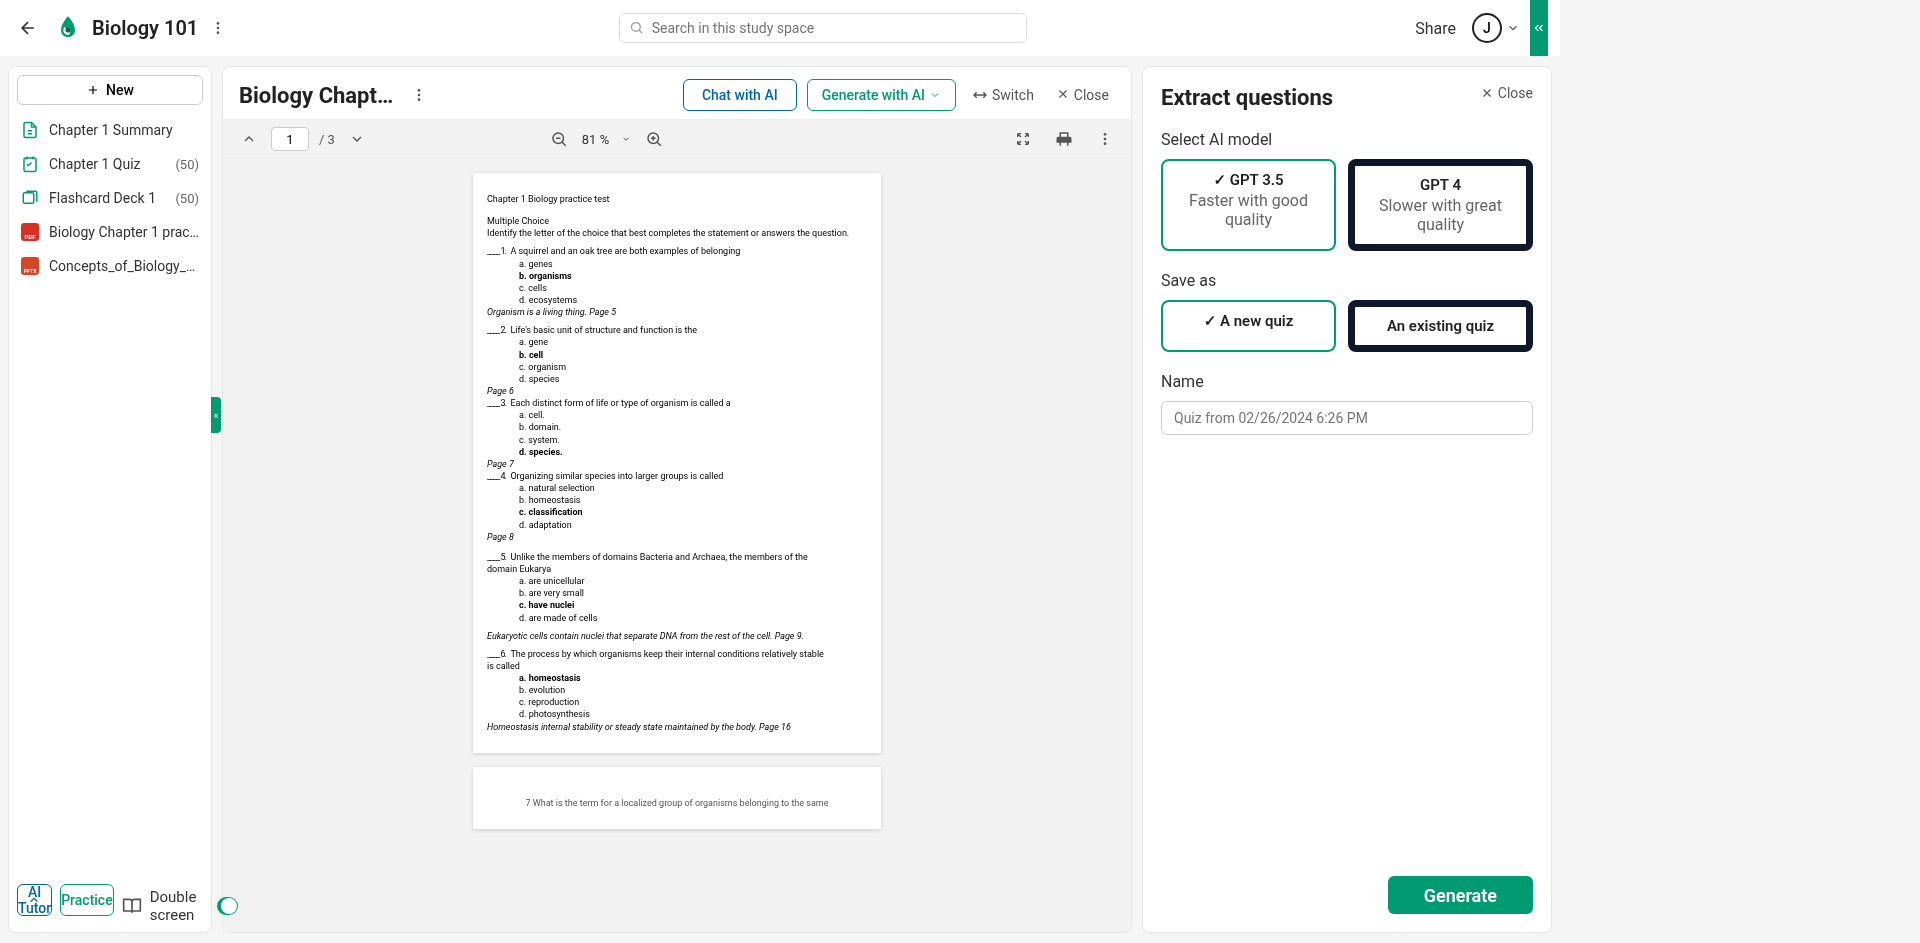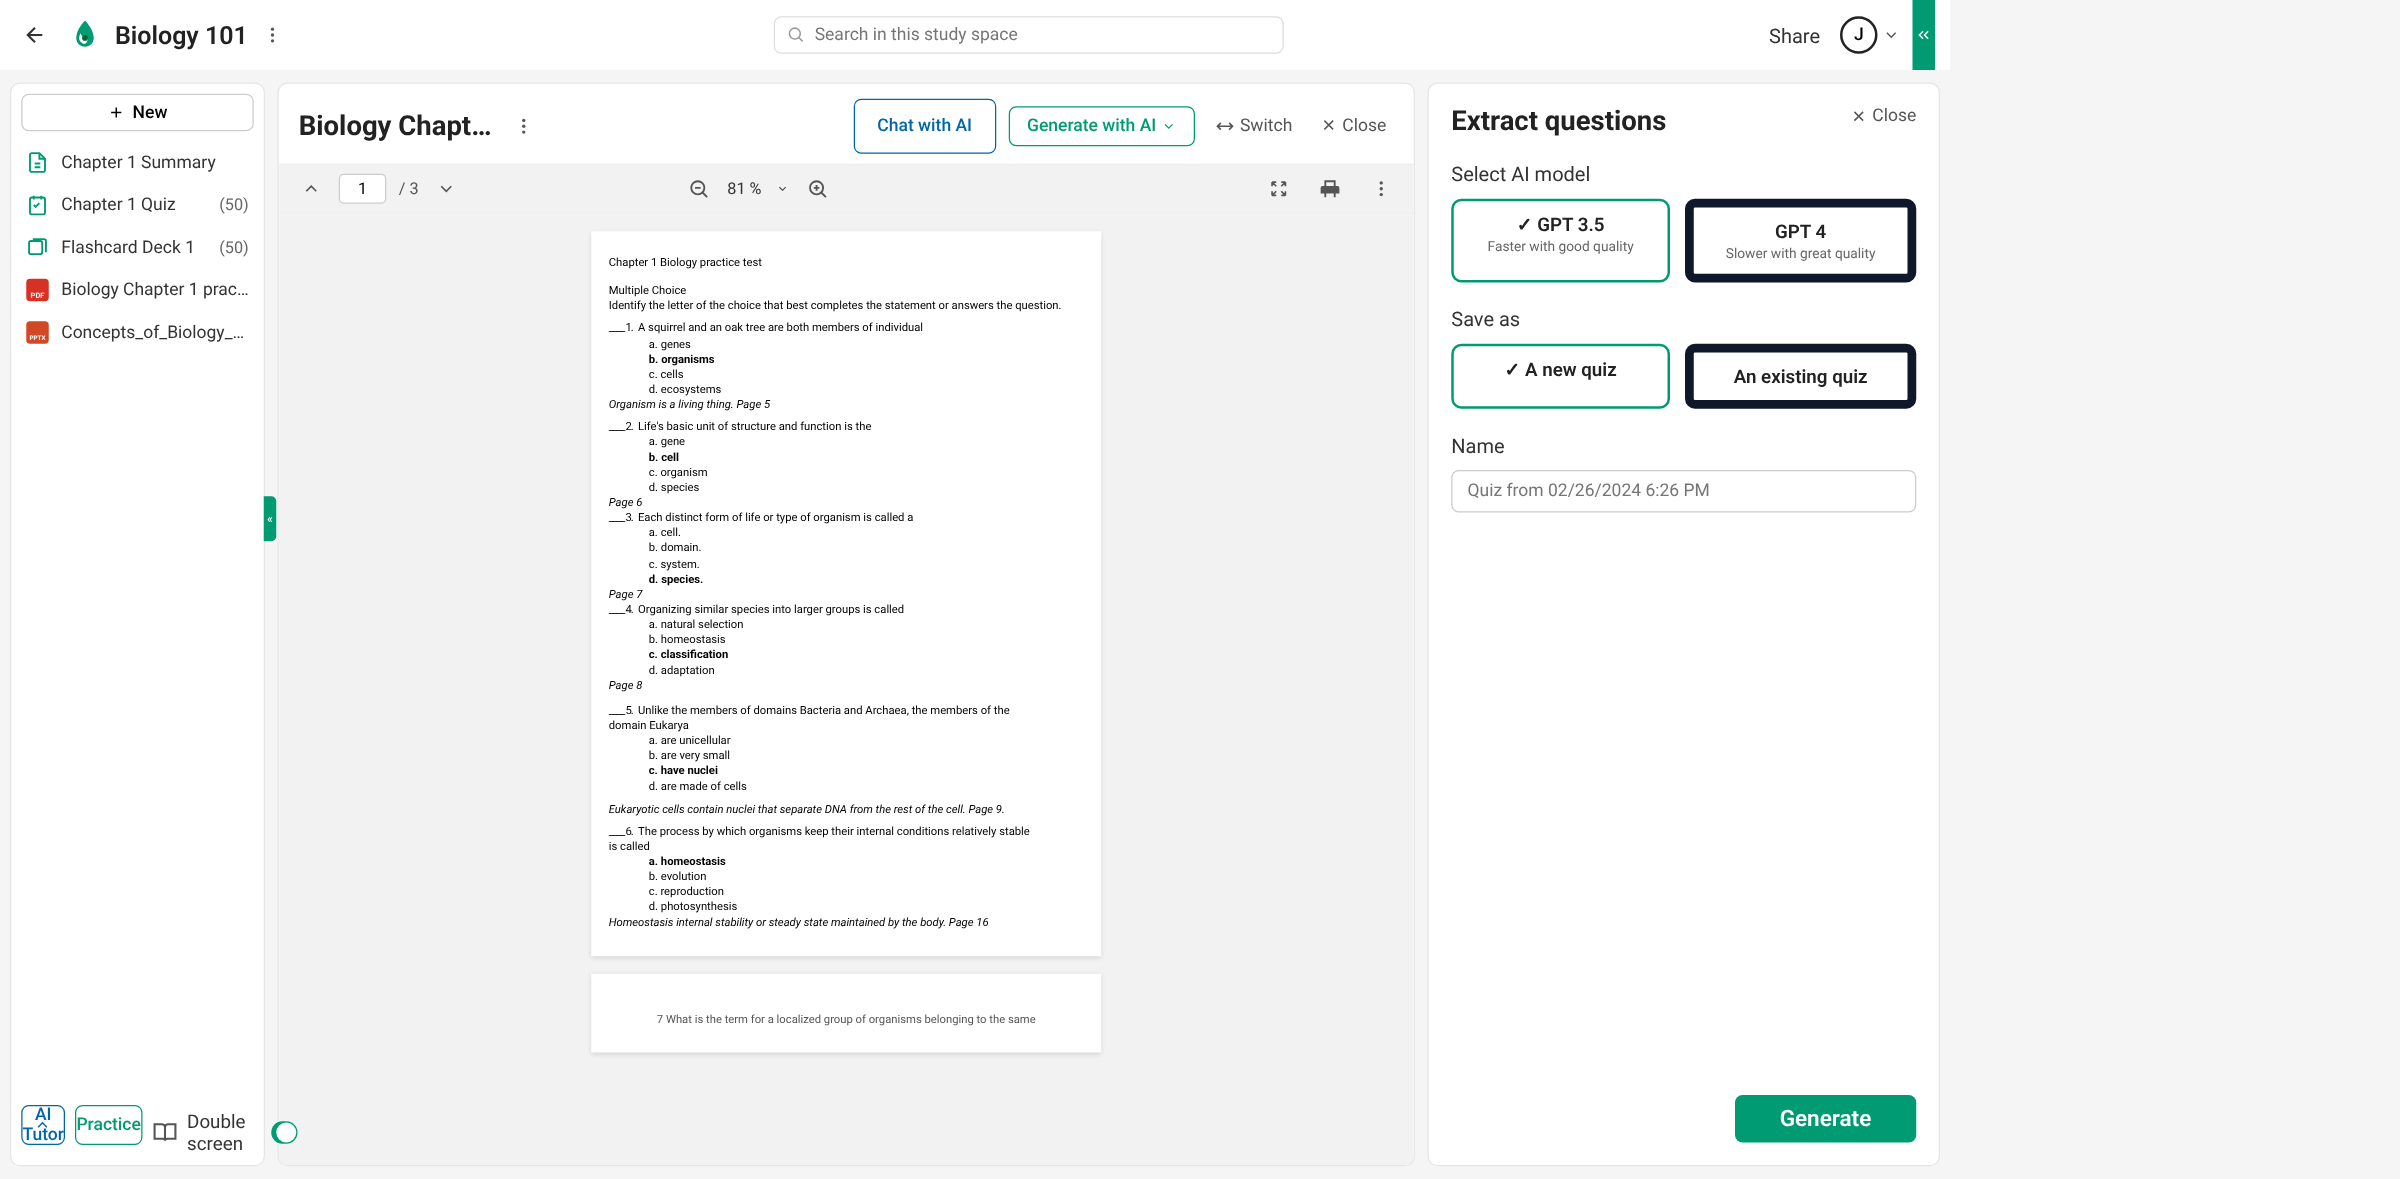--- a/index.html
+++ b/index.html
@@ -40,21 +40,21 @@
 .ai-tutor-btn .chev { position: absolute; right: 10px; }
 .practice-btn { height: 32px; border: 1px solid #009b72; color: #009b72; border-radius: 6px; background: #fff; font-size: 14px; font-weight: 500; cursor: pointer; }
 .dbl-screen { display: flex; align-items: center; gap: 8px; padding: 4px 0 0; font-size: 15px; color: #333; }
 .toggle { width: 34px; height: 18px; background: #009b72; border-radius: 9px; position: relative; cursor: pointer; margin-left: auto; }
 .toggle::after { content: ""; position: absolute; right: 1px; top: 1px; width: 16px; height: 16px; background: #fff; border-radius: 50%; }
 
 .center { flex: 1; background: #fff; border: 1px solid #e5e5e5; border-radius: 8px; display: flex; flex-direction: column; overflow: hidden; }
 .center-hdr { display: flex; align-items: center; padding: 12px 16px 8px; gap: 10px; }
 .doc-title { font-size: 22px; font-weight: 700; color: #222; max-width: 160px; white-space: nowrap; overflow: hidden; text-overflow: ellipsis; }
 .doc-menu { background: none; border: none; cursor: pointer; color: #555; padding: 2px; }
-.chat-ai { height: 44px; padding: 0 18px; border: 1.5px solid #0066a6; color: #0066a6; background: #fff; border-radius: 6px; font-size: 14px; font-weight: 500; cursor: pointer; margin-left: auto; }
+.chat-ai { height: 32px; padding: 0 18px; border: 1.5px solid #0066a6; color: #0066a6; background: #fff; border-radius: 6px; font-size: 14px; font-weight: 500; cursor: pointer; margin-left: auto; }
 .gen-ai { height: 32px; padding: 0 14px; border: 1.5px solid #009b72; color: #009b72; background: #fff; border-radius: 6px; font-size: 14px; font-weight: 500; cursor: pointer; display: flex; align-items: center; gap: 4px; }
 .switch-btn, .close-btn { background: none; border: none; color: #555; font-size: 14px; display: flex; align-items: flex-start; gap: 4px; cursor: pointer; padding: 4px 6px; }
 
 .toolbar { height: 40px; background: #f2f2f2; display: flex; align-items: center; padding: 0 14px; gap: 10px; border-top: 1px solid #eee; border-bottom: 1px solid #eee; }
 .tb-btn { background: none; border: none; cursor: pointer; color: #555; padding: 4px; display: flex; align-items: center; }
 .page-input { width: 38px; height: 24px; border: 1px solid #ccc; border-radius: 4px; text-align: center; font-size: 13px; background: #fff; }
 .page-total { font-size: 13px; color: #555; }
 .zoom-wrap { margin-left: auto; margin-right: auto; display: flex; align-items: center; gap: 10px; }
 .zoom-lvl { font-size: 13px; color: #333; display: flex; align-items: center; gap: 12px; cursor: pointer; }
 .tb-right { margin-left: auto; display: flex; align-items: center; gap: 16px; }
@@ -69,21 +69,21 @@
 .page2 { min-height: 40px; padding-top: 30px; text-align: center; color: #555; font-size: 9px; }
 
 .right-panel { width: 410px; background: #fff; border: 1px solid #e5e5e5; border-radius: 8px; padding: 18px 18px; display: flex; flex-direction: column; position: relative; margin-right: 8px; }
 .rp-title { font-size: 22px; font-weight: 700; color: #222; }
 .rp-close { position: absolute; top: 18px; right: 18px; background: none; border: none; color: #555; font-size: 14px; display: flex; align-items: center; gap: 4px; cursor: pointer; }
 .rp-label { font-size: 16px; color: #333; margin-top: 20px; margin-bottom: 10px; }
 .opt-row { display: flex; gap: 12px; }
 .opt-card { flex: 1; border: 7px solid #0f172a; border-radius: 8px; padding: 10px 8px; text-align: center; cursor: pointer; }
 .opt-card.selected { border: 2px solid #009b72; }
 .opt-main { font-size: 15px; font-weight: 600; color: #222; }
-.opt-sub { font-size: 11px; color: #666; margin-top: 2px; }
+.opt-sub { font-size: 16px; color: #666; margin-top: 2px; }
 .name-input { width: 100%; height: 34px; border: 1px solid #ccc; border-radius: 6px; padding: 0 12px; font-size: 14px; color: #777; }
 .gen-btn { margin-top: auto; align-self: flex-end; height: 38px; padding: 0 36px; background: #009b72; color: #fff; border: none; border-radius: 6px; font-size: 18px; font-weight: 600; cursor: pointer; }
 
 svg { display: block; }
 </style>
 </head>
 <body>
 
 <div class="topbar">
   <button class="back-btn">
@@ -286,21 +286,21 @@
           </button>
       </div>
     </div>
     <div class="doc-view">
       <div class="page">
         <div>Chapter 1 Biology practice test</div>
         <div style="height:10px"></div>
         <div>Multiple Choice</div>
         <div>Identify the letter of the choice that best completes the statement or answers the question.</div>
 
-        <div class="q"><span class="blank">____   1.</span>&nbsp;&nbsp;<span>A squirrel and an oak tree are both members of individual</span></div>
+        <div class="q"><span class="blank">____   1.</span>&nbsp;&nbsp;<span>A squirrel and an oak tree are both examples of belonging</span></div>
         <div class="ans">a.   genes</div>
         <div class="ans bold">b.   organisms</div>
         <div class="ans">c.   cells</div>
         <div class="ans">d.   ecosystems</div>
         <div class="italic">Organism is a living thing. Page 5</div>
 
         <div class="q"><span class="blank">____   2.</span>&nbsp;&nbsp;<span>Life's basic unit of structure and function is the</span></div>
         <div class="ans">a.   gene</div>
         <div class="ans bold">b.   cell</div>
         <div class="ans">c.   organism</div>

